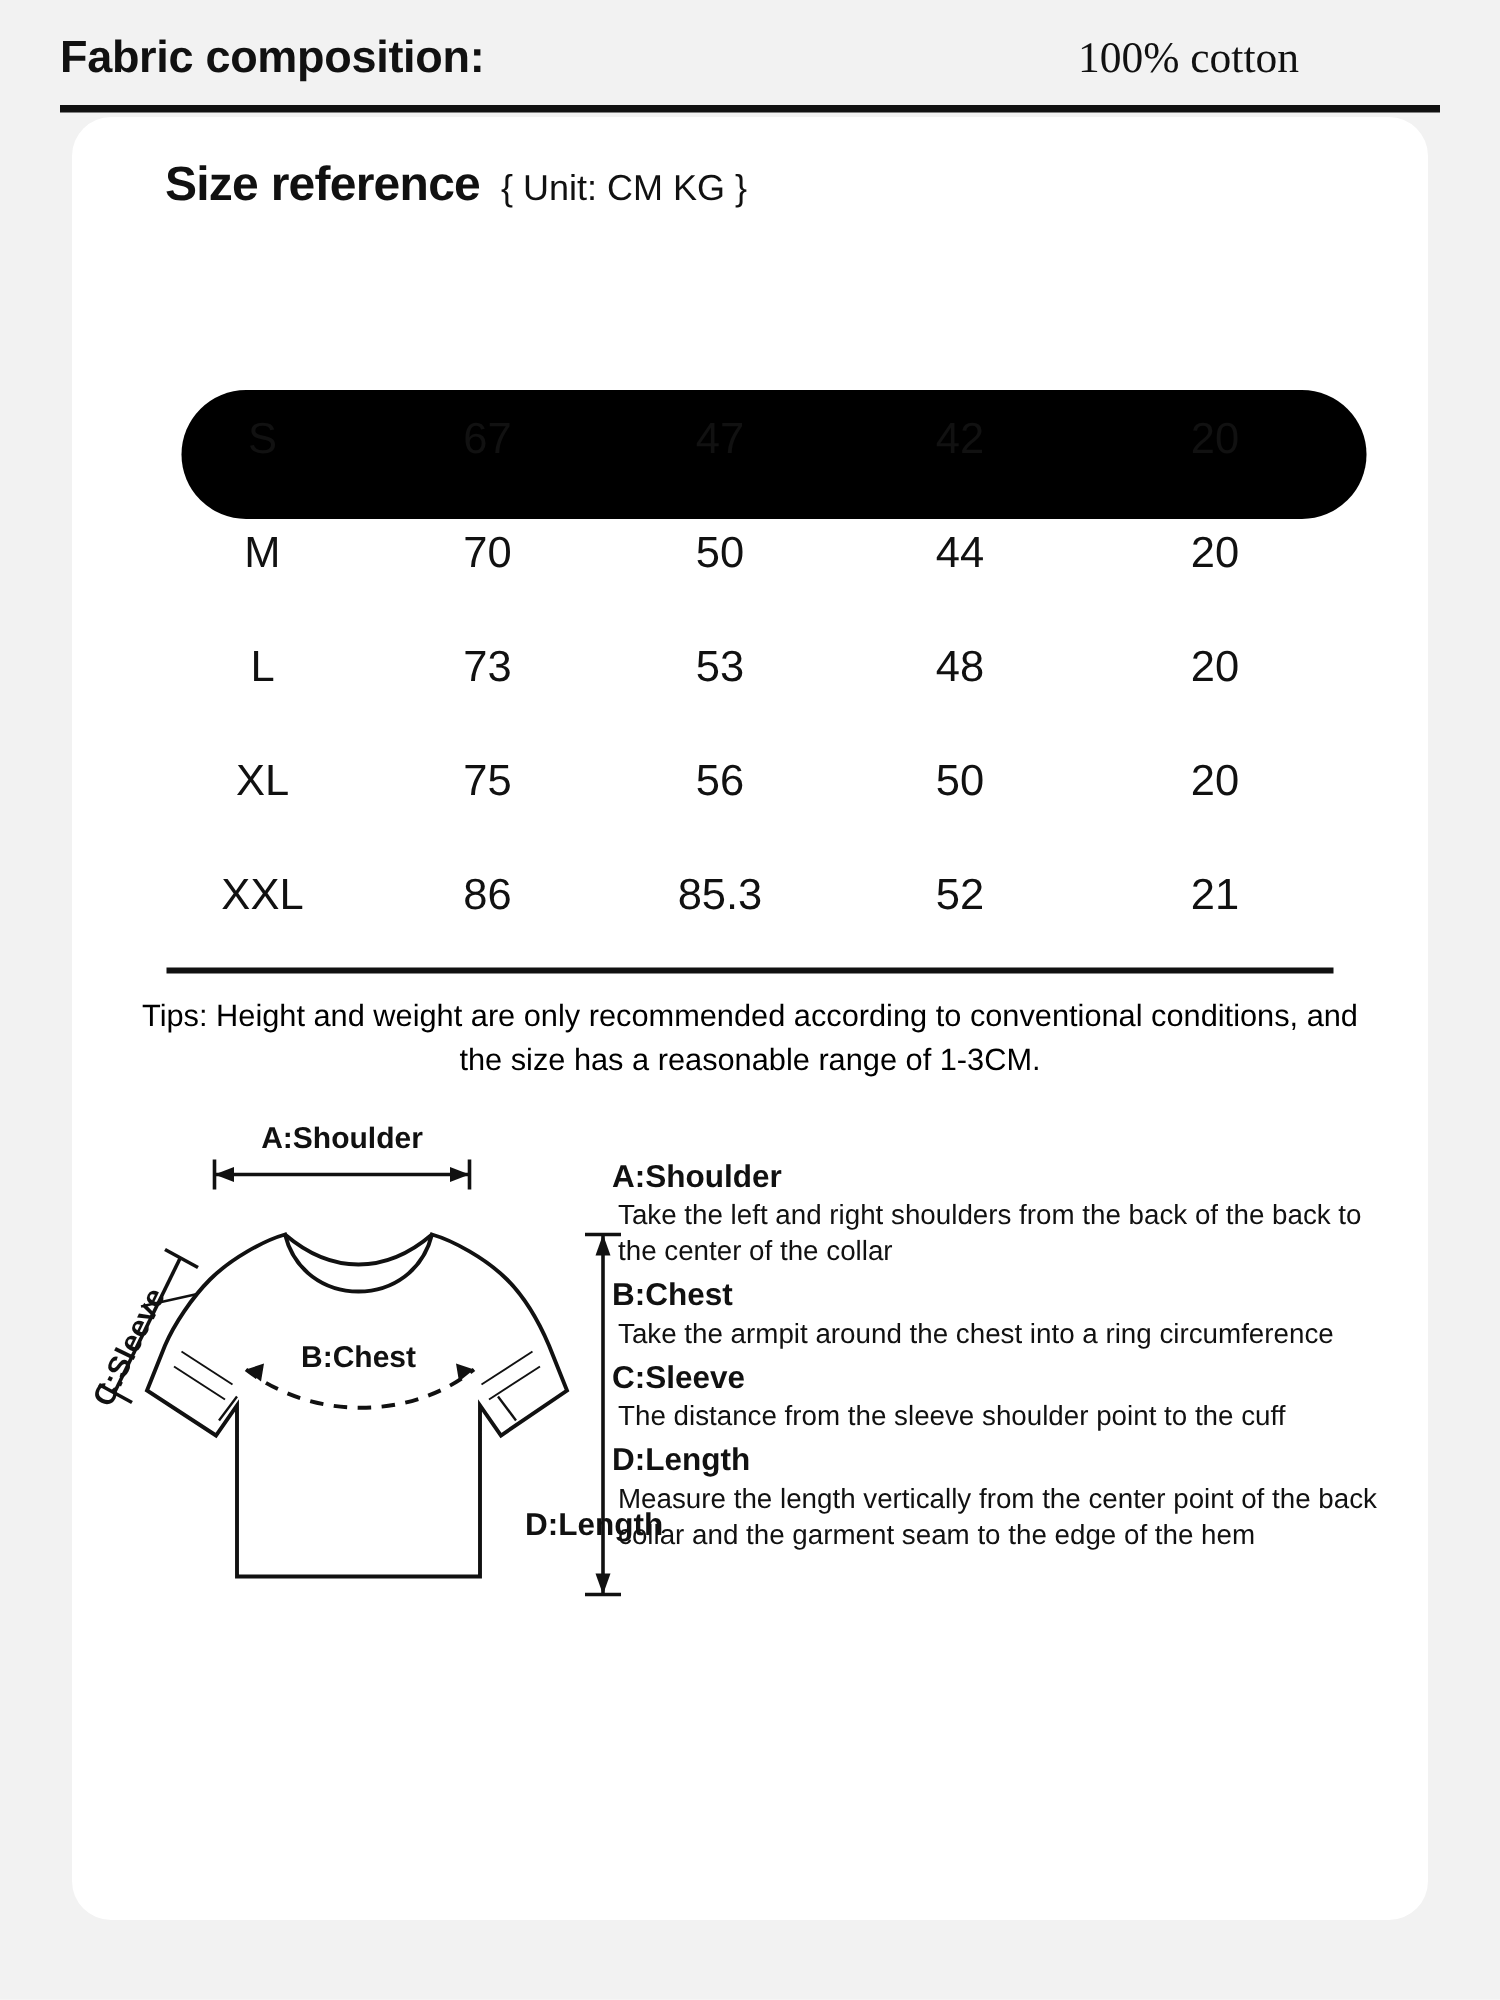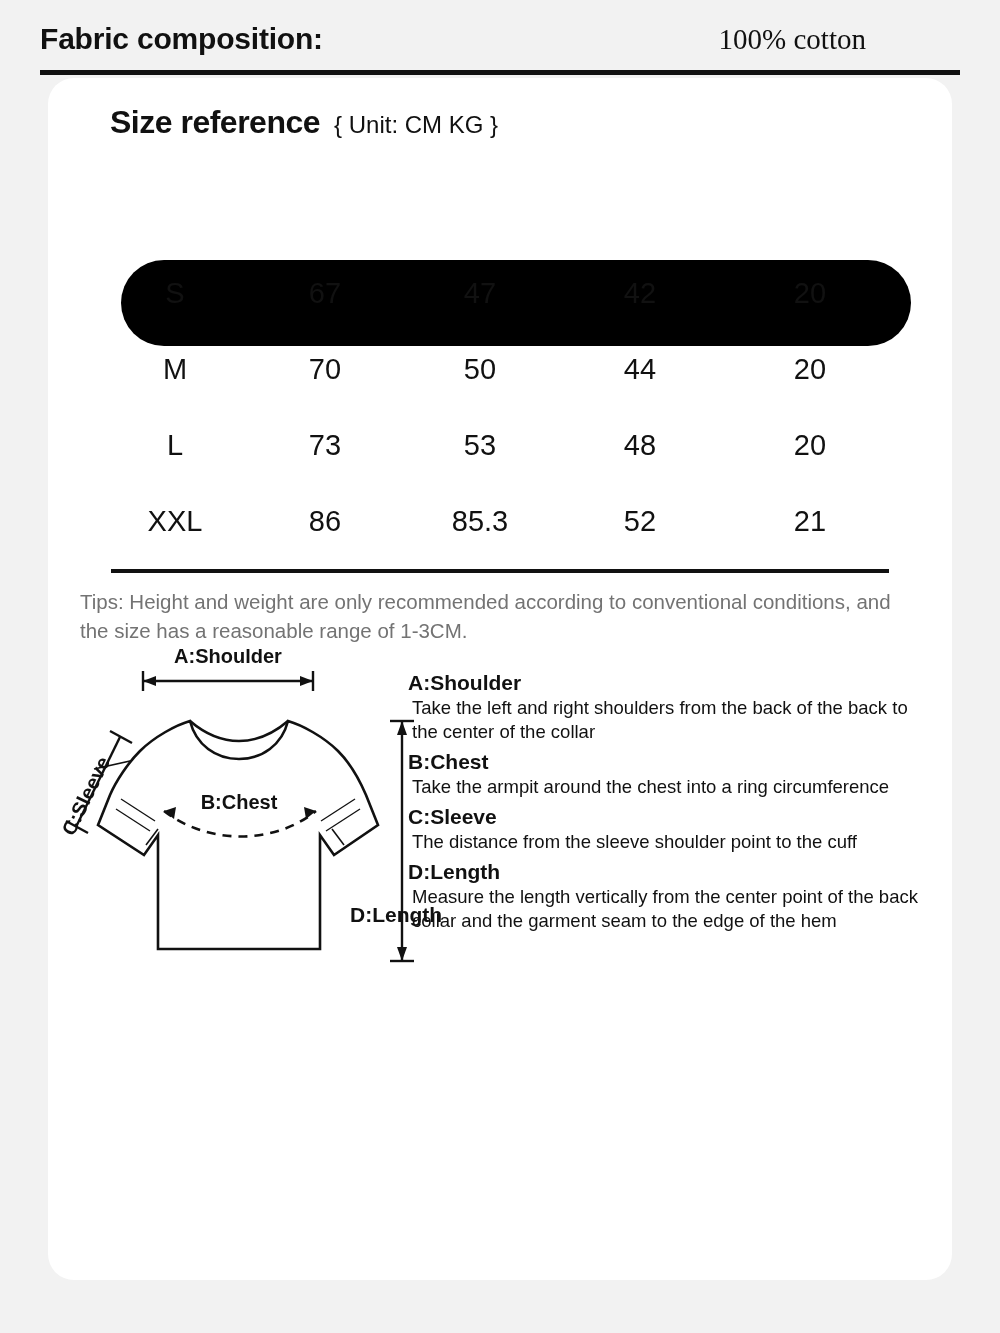--- a/index.html
+++ b/index.html
@@ -114,29 +114,30 @@
   .table-rule {
     width: 778px;
     height: 4px;
     background: #111;
     margin: 10px auto 0 auto;
   }
 
   .tips {
     width: 840px;
     margin: 14px auto 0 auto;
+    text-align: center;
     font-size: 20.5px;
     line-height: 1.42;
-    color: #737373;
+    color: #000000;
   }
 
   
   .diagram-area {
     position: relative;
-    margin-top: 4px;
+    margin-top: 30px;
     height: 380px;
   }
   .shirt-wrap {
     position: absolute;
     left: 10px;
     top: 0;
     width: 360px;
     height: 360px;
   }
   .labels-wrap {
@@ -205,20 +206,27 @@
         <td>70</td>
         <td>50</td>
         <td>44</td>
         <td>20</td>
       </tr>
       <tr>
         <td>L</td>
         <td>73</td>
         <td>53</td>
         <td>48</td>
+        <td>20</td>
+      </tr>
+      <tr>
+        <td>XL</td>
+        <td>75</td>
+        <td>56</td>
+        <td>50</td>
         <td>20</td>
       </tr>
       <tr>
         <td>XXL</td>
         <td>86</td>
         <td>85.3</td>
         <td>52</td>
         <td>21</td>
       </tr>
     </tbody>

